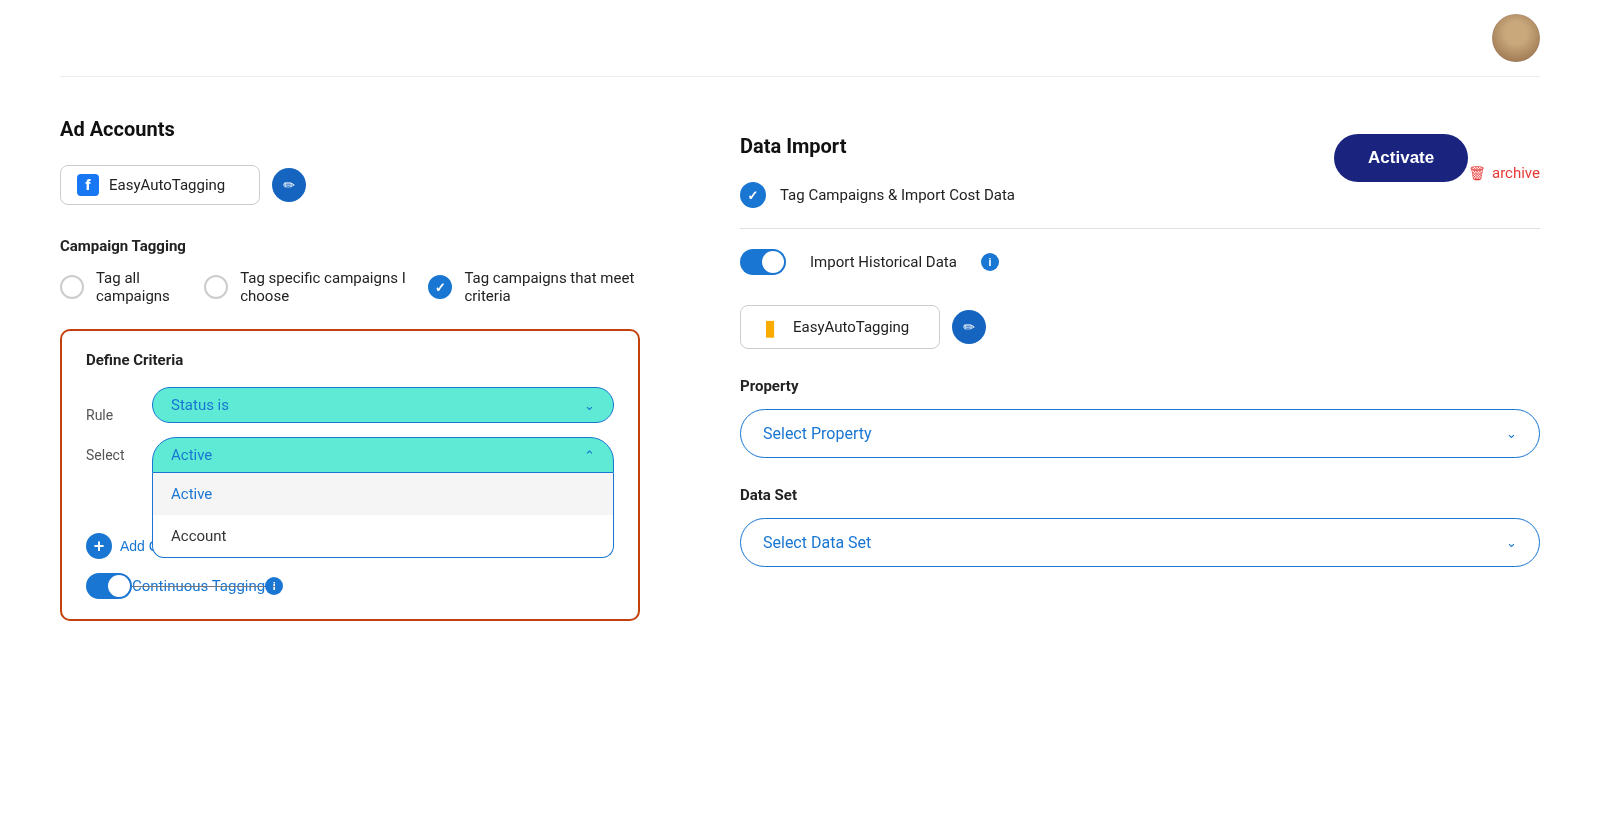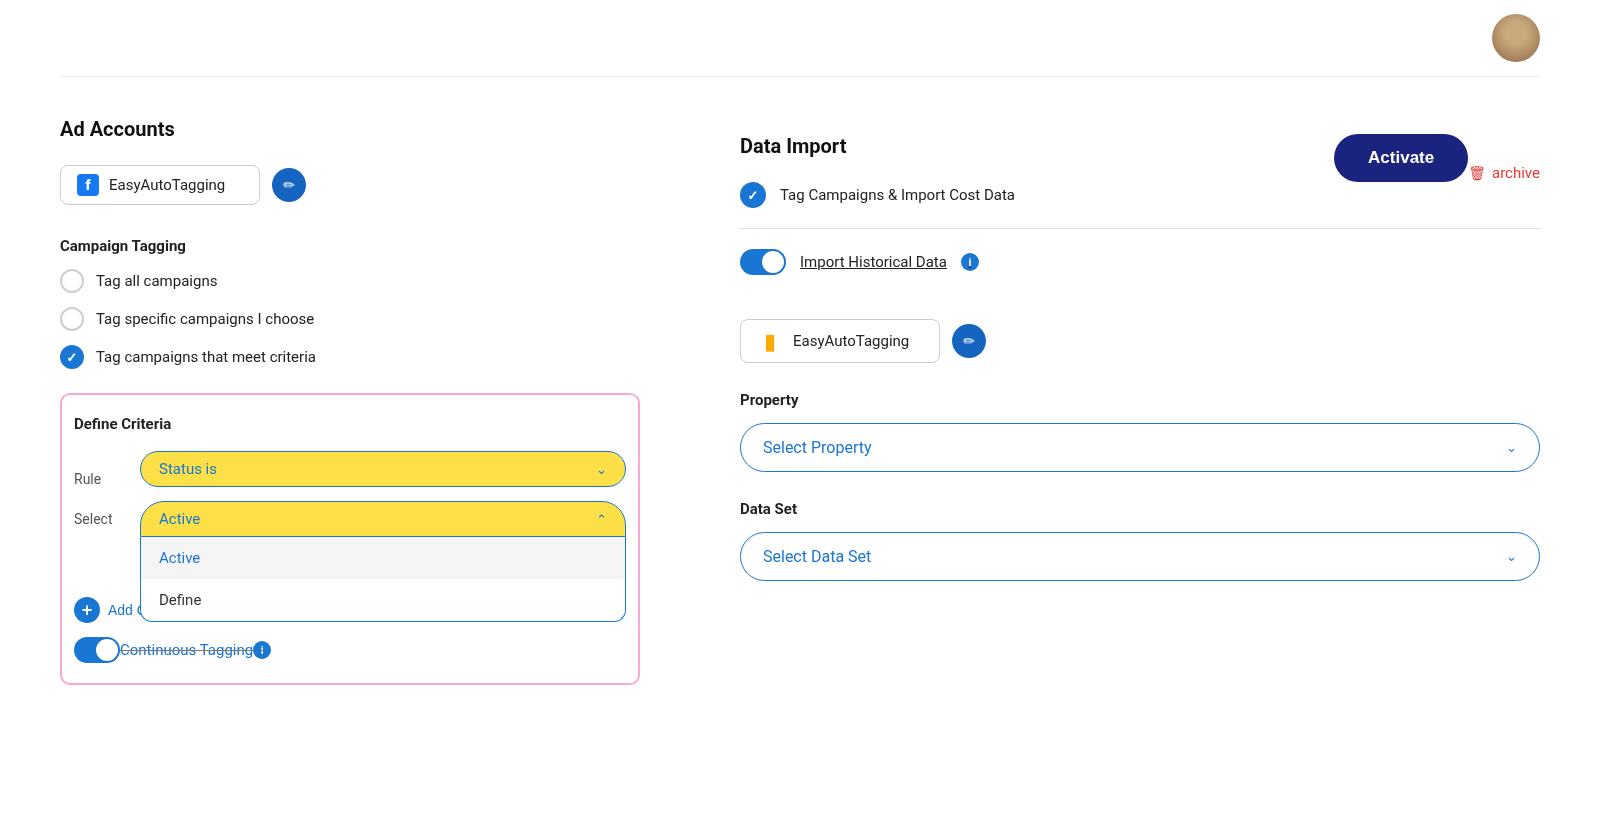--- a/index.html
+++ b/index.html
@@ -102,21 +102,21 @@
     }
 
     
     .subsection-title {
       font-weight: 700;
       font-size: 15px;
       margin-bottom: 14px;
     }
     .radio-group {
       display: flex;
-      flex-direction: column;
+      flex-direction: row;
       gap: 14px;
       margin-bottom: 24px;
     }
     .radio-item {
       display: flex;
       align-items: center;
       gap: 12px;
       font-size: 15px;
     }
     .radio-circle {
@@ -133,23 +133,23 @@
     }
     .radio-circle.checked::after {
       content: '✓';
       color: #fff;
       font-size: 13px;
       font-weight: 700;
     }
 
     
     .criteria-box {
-      border: 2px solid #f9a8d4;
+      border: 2px solid #c2410c;
       border-radius: 10px;
-      padding: 20px 12px;
+      padding: 20px 24px;
       margin-bottom: 24px;
       position: relative;
     }
     .criteria-title {
       font-weight: 700;
       font-size: 15px;
       margin-bottom: 18px;
     }
     .criteria-row {
       display: flex;
@@ -167,21 +167,21 @@
       flex: 1;
       border: 1.5px solid #1976d2;
       border-radius: 24px;
       padding: 8px 18px;
       display: flex;
       align-items: center;
       justify-content: space-between;
       cursor: pointer;
       font-size: 15px;
       color: #1976d2;
-      background: #fde047;
+      background: #5eead4;
       position: relative;
     }
     .dropdown-select.open {
       border-bottom-left-radius: 0;
       border-bottom-right-radius: 0;
     }
     .chevron {
       font-size: 13px;
       color: #1976d2;
     }
@@ -318,24 +318,23 @@
       font-weight: 700;
     }
     .divider {
       border: none;
       border-top: 1px solid #e0e0e0;
       margin: 20px 0;
     }
     .historical-row {
       display: flex;
       align-items: center;
-      gap: 14px;
-      font-size: 15px;
-      margin-bottom: 44px;
-      text-decoration: underline;
+      gap: 24px;
+      font-size: 15px;
+      margin-bottom: 30px;
     }
     .info-icon {
       width: 18px; height: 18px;
       border-radius: 50%;
       background: #1976d2;
       color: #fff;
       display: flex; align-items: center; justify-content: center;
       font-size: 11px;
       font-weight: 700;
       cursor: pointer;
@@ -457,21 +456,21 @@
 
         <div class="criteria-row" style="align-items:flex-start;">
           <span class="criteria-label">Select</span>
           <div class="dropdown-wrapper">
             <div class="dropdown-select open">
               <span>Active</span>
               <span class="chevron">⌃</span>
             </div>
             <div class="dropdown-menu">
               <div class="dropdown-option highlighted">Active</div>
-              <div class="dropdown-option plain">Define</div>
+              <div class="dropdown-option plain">Account</div>
             </div>
           </div>
         </div>
 
         <button class="add-criteria-btn" style="margin-top:60px;">
           <div class="add-circle">+</div>
           <span>Add C</span>
         </button>
 
         <div class="toggle-row">

